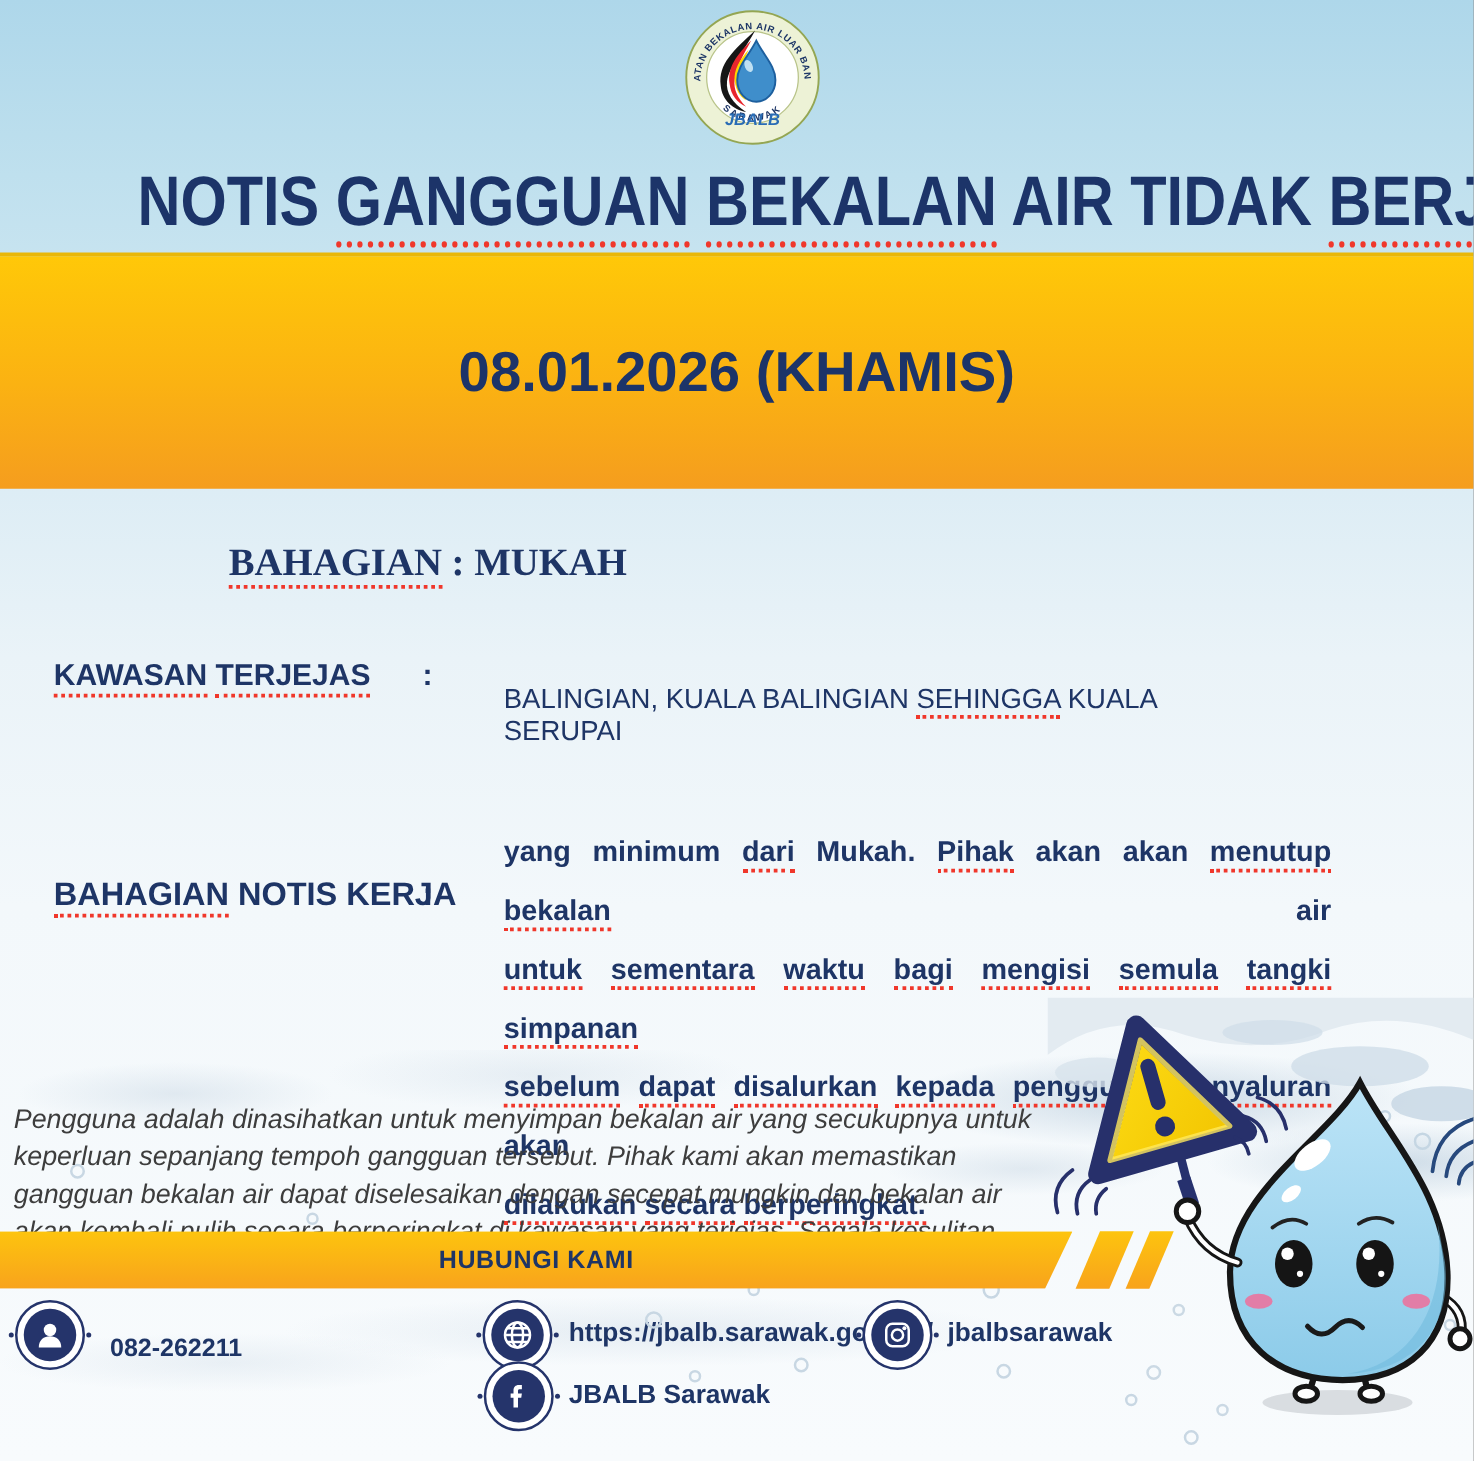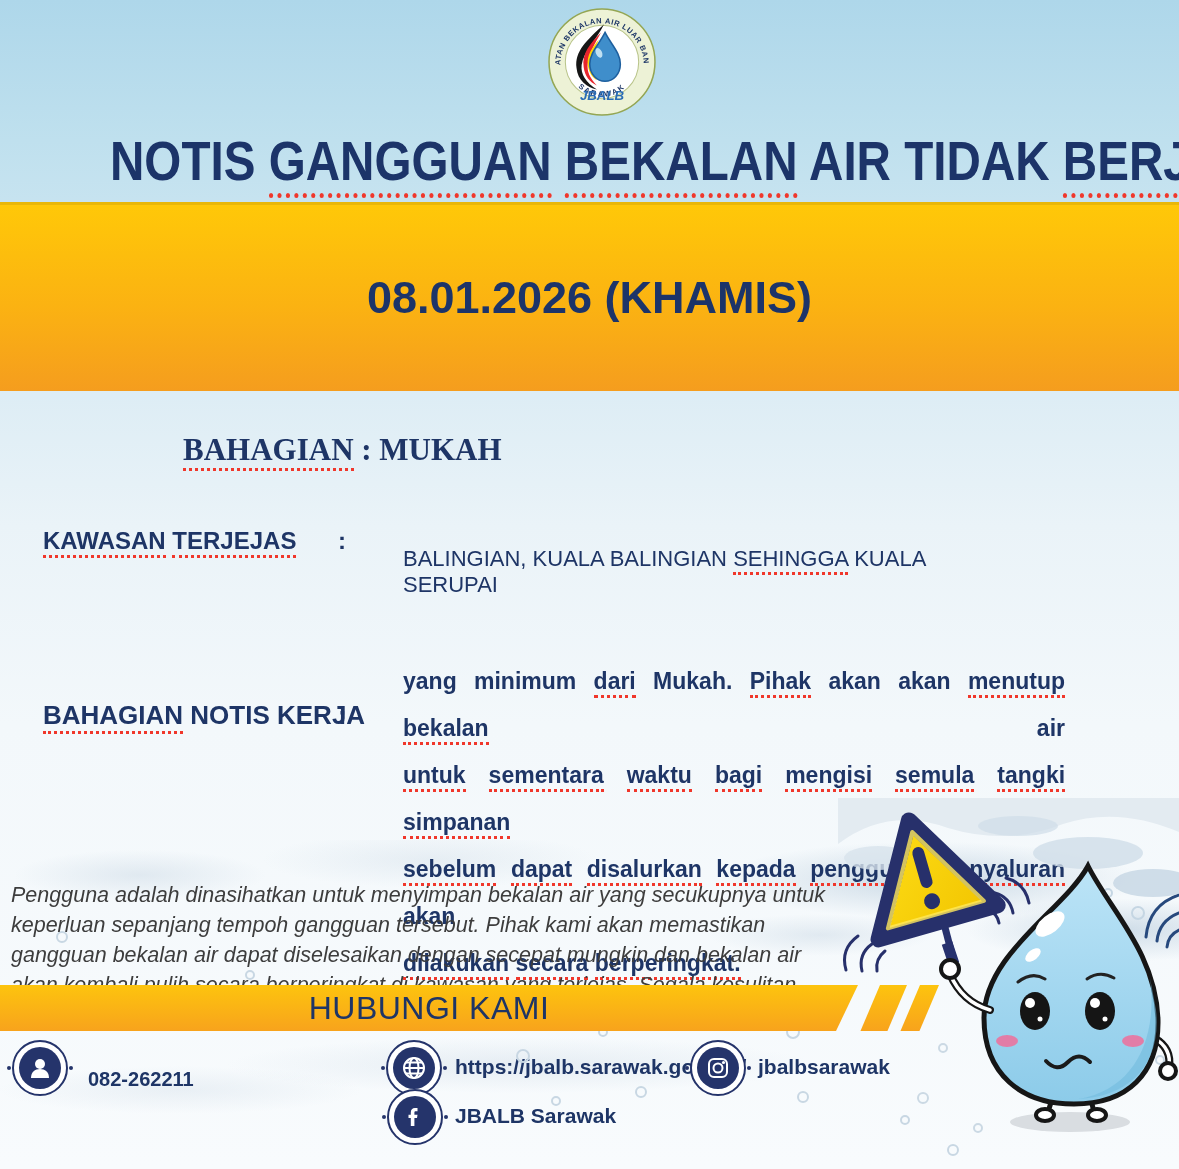--- a/index.html
+++ b/index.html
@@ -38,21 +38,21 @@
       radial-gradient(300px 55px at 930px 40px,rgba(150,178,202,.45),transparent 70%),
       radial-gradient(220px 45px at 1120px 90px,rgba(150,178,202,.40),transparent 70%),
       radial-gradient(160px 30px at 820px 95px,rgba(176,196,214,.30),transparent 70%),
       radial-gradient(420px 40px at 520px 225px,rgba(176,196,214,.25),transparent 70%),
       radial-gradient(260px 34px at 180px 250px,rgba(176,196,214,.20),transparent 70%);}
   
   .hband{position:absolute;left:0;top:985px;width:858px;height:46px;
     background:linear-gradient(180deg,#fdc40e,#f8a31c);
     clip-path:polygon(0 0,100% 0,calc(100% - 22px) 100%,0 100%);
     display:flex;align-items:center;justify-content:center;}
-  .hband-text{font-weight:normal;font-size:32px;color:#1e3566;letter-spacing:.5px;}
+  .hband-text{font-weight:bold;font-size:20px;color:#1e3566;letter-spacing:.5px;}
   .stripe{position:absolute;top:985px;height:46px;background:linear-gradient(180deg,#fdc40e,#f8a31c);
     transform:skewX(-23deg);transform-origin:top left;}
   .stripe.s1{left:880px;width:27px;}
   .stripe.s2{left:920px;width:19px;}
   
   .cg{position:absolute;width:52px;height:52px;border-radius:50%;border:2px solid #25346b;
     background:#fff;display:flex;align-items:center;justify-content:center;}
   .cg::before,.cg::after{content:"";position:absolute;top:50%;width:4px;height:4px;margin-top:-2px;
     border-radius:50%;background:#25346b;}
   .cg::before{left:-7px;} .cg::after{right:-7px;}

